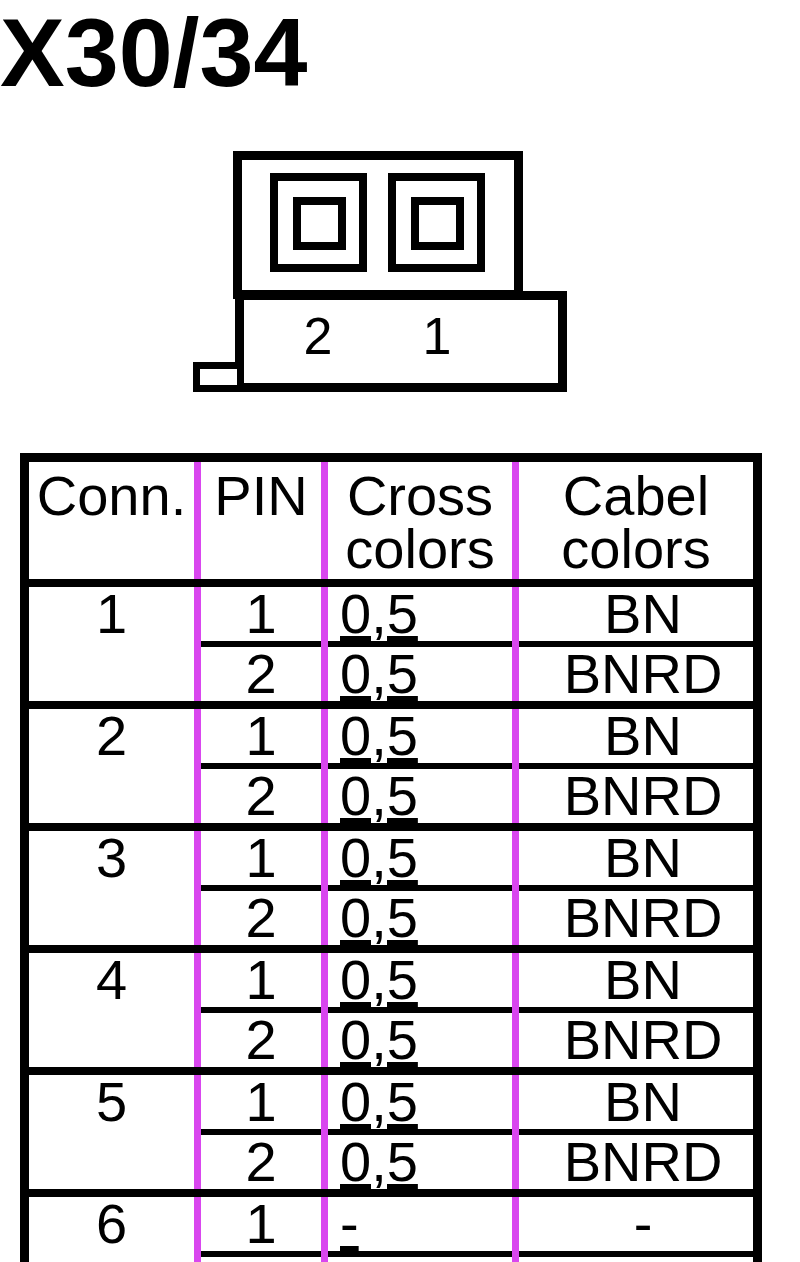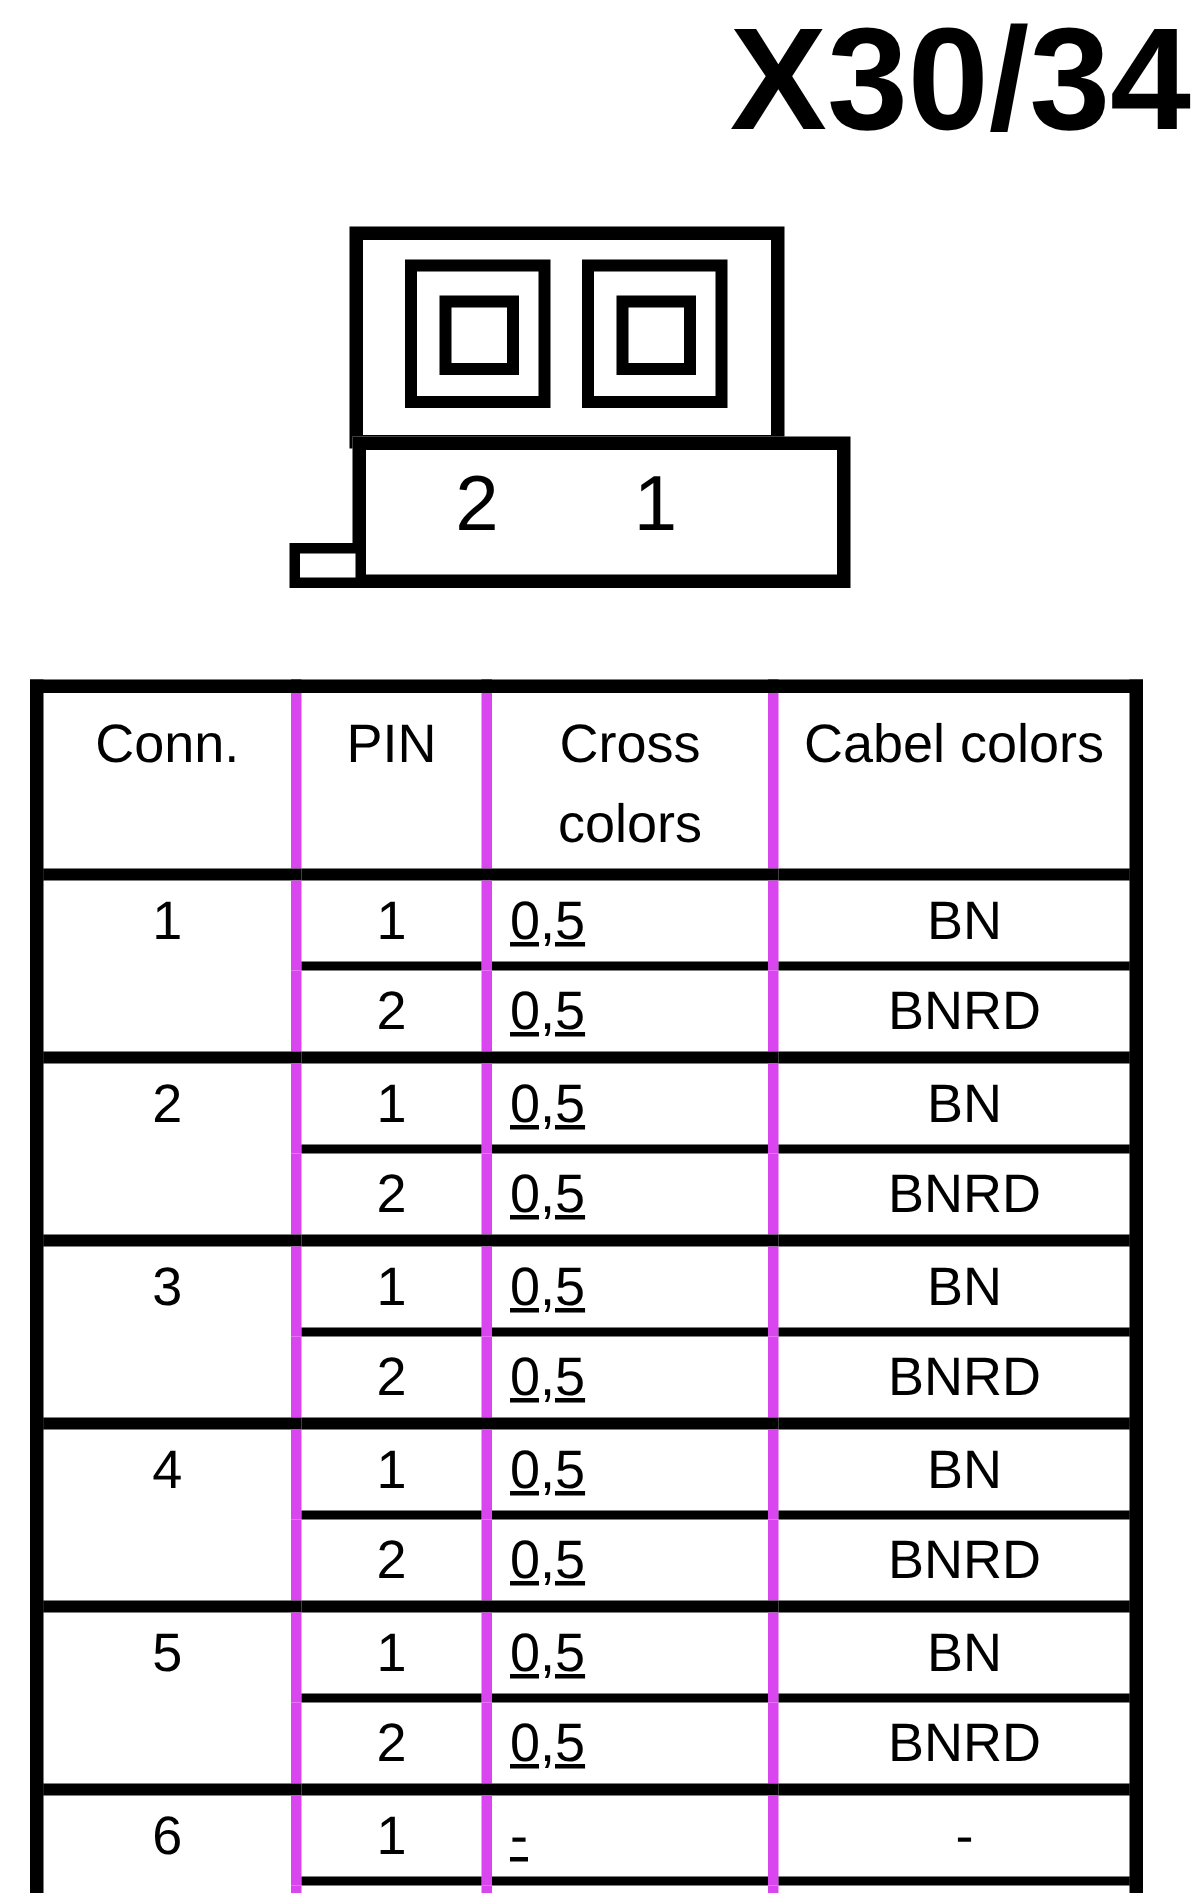--- a/index.html
+++ b/index.html
@@ -14,23 +14,23 @@
     background: #ffffff;
     color: #000000;
     font-family: "Liberation Sans", sans-serif;
     overflow: hidden;
   }
 
   
   .page-title {
     position: absolute;
     top: 4px;
-    left: 16px;
+    left: 0;
     width: 778px;
-    text-align: right;
+    text-align: left;
     font-size: 97px;
     line-height: 97px;
     font-weight: bold;
     white-space: nowrap;
   }
 
   
   .diag * { box-sizing: border-box; position: absolute; }
 
   .shell-top {
@@ -94,21 +94,21 @@
   col.c2 { width: 127px; }
   col.c3 { width: 191px; }
   col.c4 { width: 242px; }
 
   thead tr { height: 125px; }
   tbody tr { height: 55px; }
 
   th, td {
     padding: 0;
     margin: 0;
-    font-size: 36px;
+    font-size: 56px;
     font-weight: normal;
     vertical-align: top;
     overflow: hidden;
   }
   th {
     text-align: center;
     line-height: 53px;
     padding-top: 7px;
     border-bottom: 8px solid #000;
   }

